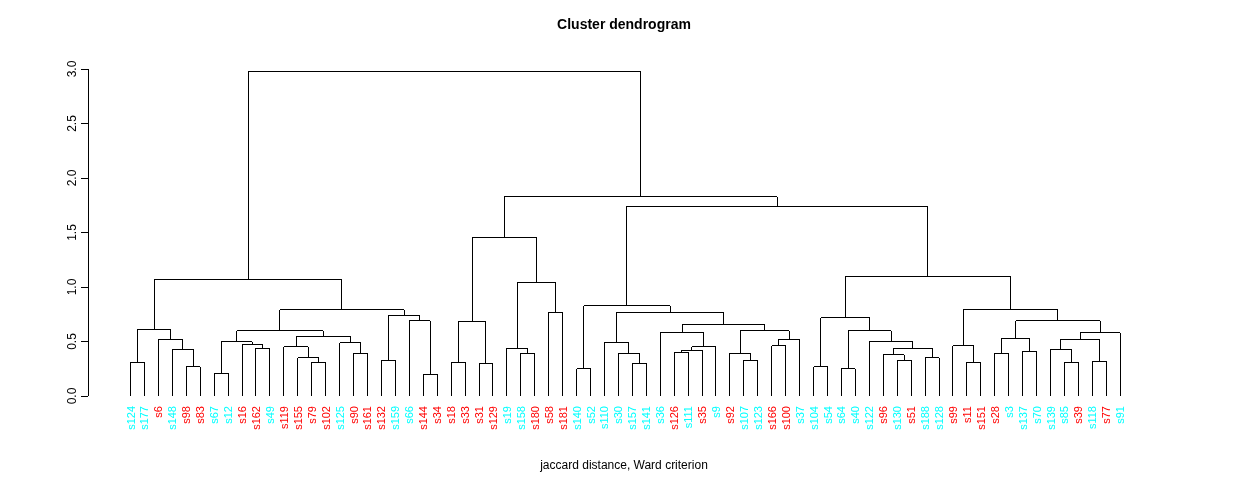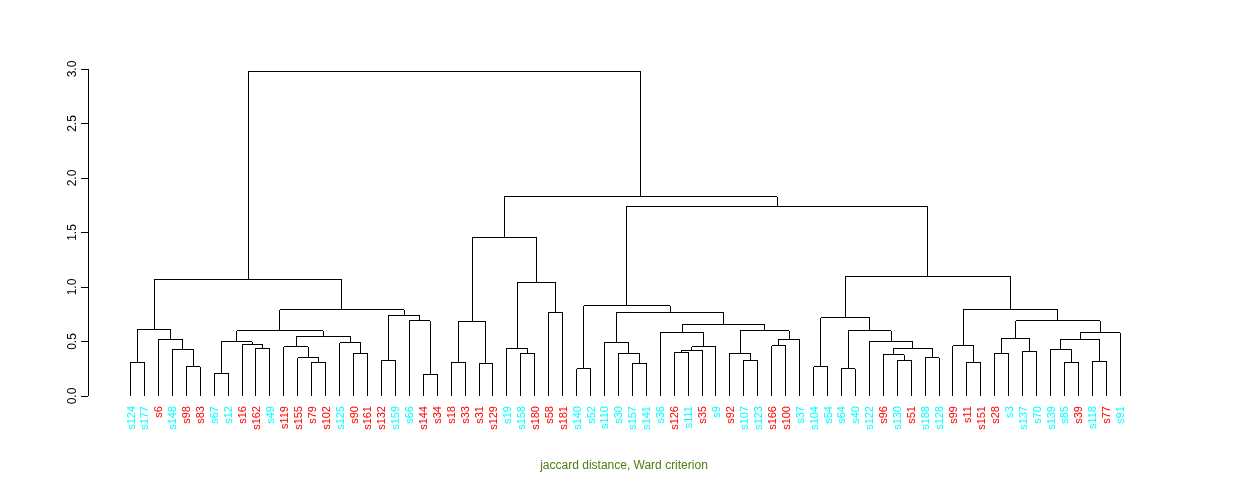--- a/index.html
+++ b/index.html
@@ -1,30 +1,31 @@
 <!DOCTYPE html>
 <html><head>
 <meta charset="utf-8">
 <style>
   html,body{margin:0;padding:0;background:#ffffff;}
   #window{position:relative;width:1238px;height:500px;background:#ffffff;overflow:hidden;
           font-family:"Liberation Sans",sans-serif;}
   #chart-title{position:absolute;left:88px;top:16px;width:1072px;text-align:center;
                font-size:14px;font-weight:bold;color:#000;}
   #x-caption{position:absolute;left:88px;top:458px;width:1072px;text-align:center;
-             font-size:12px;color:#4d7c0f;}
+             font-size:12px;color:#000000;}
   svg{position:absolute;left:0;top:0;}
   svg line{stroke:#000;stroke-width:1;shape-rendering:crispEdges;}
   text.ytick{font-family:"Liberation Sans",sans-serif;font-size:12px;fill:#000;}
   text.leaf{font-family:"Liberation Sans",sans-serif;font-size:11px;}
 </style>
 </head>
 <body>
 
 <div id="window">
+  <div id="chart-title">Cluster dendrogram</div>
   <svg id="dendro" width="1238" height="500">
     <g id="g-axis">
         <line x1="88" y1="69" x2="88" y2="396"></line>
         <line x1="81" y1="396" x2="88" y2="396"></line>
         <text class="ytick" x="76" y="396" text-anchor="middle" transform="rotate(-90 76 396)">0.0</text>
         <line x1="81" y1="341.5" x2="88" y2="341.5"></line>
         <text class="ytick" x="76" y="341.5" text-anchor="middle" transform="rotate(-90 76 341.5)">0.5</text>
         <line x1="81" y1="287" x2="88" y2="287"></line>
         <text class="ytick" x="76" y="287" text-anchor="middle" transform="rotate(-90 76 287)">1.0</text>
         <line x1="81" y1="232.5" x2="88" y2="232.5"></line>

